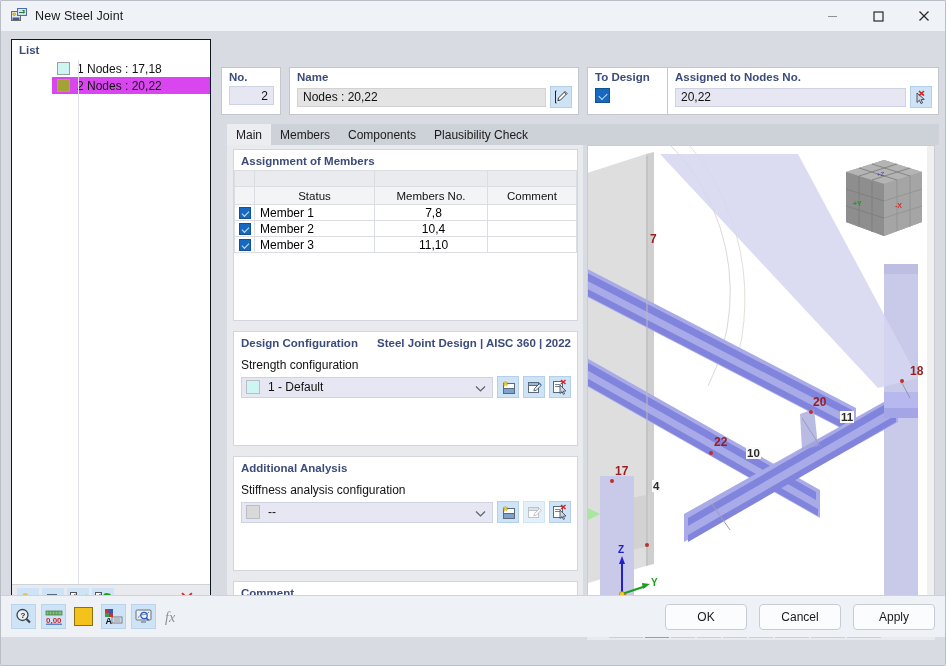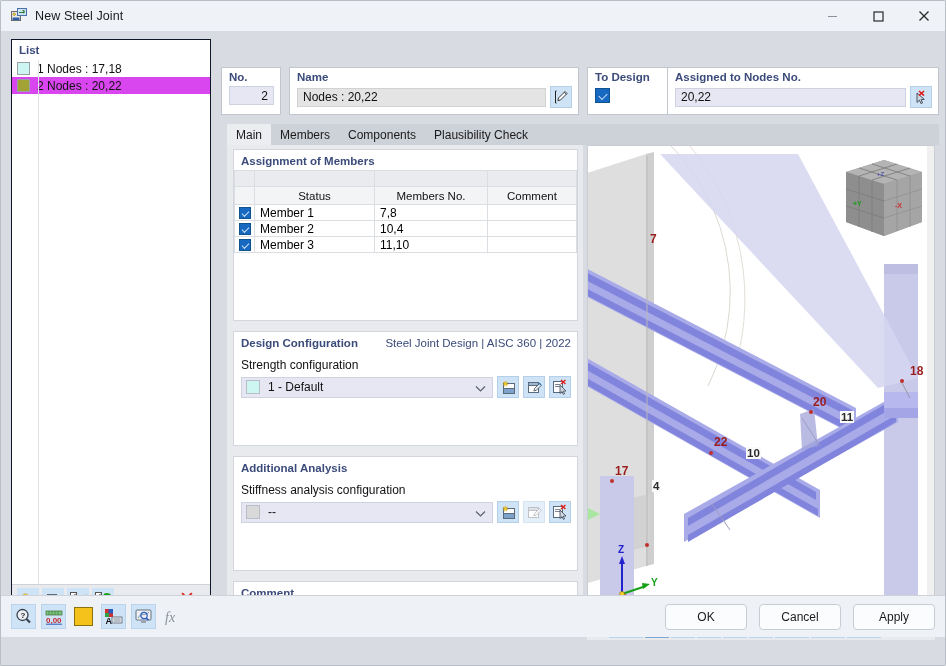--- a/index.html
+++ b/index.html
@@ -46,21 +46,21 @@
   
   .list-panel {
     position:absolute; left:10px; top:8px; width:200px; height:574px;
     background:#ffffff; border:1px solid #0f172a;
     display:flex; flex-direction:column;
   }
   .list-header {
     height:20px; padding:4px 0 0 7px;
     font-weight:bold; color:#3b4b7a; font-size:11.5px;
   }
-  .list-rows { flex:1; position:relative; }
+  .list-rows { flex:1; position:relative;margin-left:40px; }
   .list-row {
     height:17px; display:flex; align-items:center; font-size:12px; color:#111;
   }
   .list-row.selected { background:#d946ef; }
   .swatch { width:13px; height:13px; margin-left:5px; margin-right:7px; border:1px solid #9aa0a8; flex:none; }
   .list-vline { position:absolute; left:26px; top:0; bottom:0; width:1px; background:#dfe2e6; }
   .list-toolbar {
     height:28px; background:#e8eaee; border-top:1px solid #cfd3d9;
     display:flex; align-items:center; gap:3px; padding-left:5px; position:relative;
   }
@@ -127,35 +127,35 @@
   .group {
     background:#fff; border:1px solid #d3d6dc; margin:4px 5px 0 6px;
     position:relative;
   }
   .group-title {
     font-weight:bold; color:#3b4b7a; font-size:11.5px;
     padding:5px 0 3px 7px;
   }
   .group-title-right {
     position:absolute; right:6px; top:5px;
-    font-weight:normal; color:#3b4b7a; font-size:11.5px;
+    font-weight:bold; color:#3b4b7a; font-size:11.5px;
   }
 
   
   table.members { width:100%; border-collapse:collapse; font-size:12px; }
   table.members td, table.members th { border:1px solid #dadde1; padding:0; }
   .hdr-spacer td { height:7px; background:#e9ebee; border-color:#e3e5e8; }
   table.members th {
     background:#f3f4f6; font-weight:normal; height:18px; color:#111;
     text-align:center; font-size:11.5px;
   }
   table.members td { height:16px; }
   .c-chk { width:20px; text-align:center; }
   .c-stat { width:120px; padding-left:5px !important; }
-  .c-mem  { width:113px; padding-left:5px !important; }
+  .c-mem  { width:113px; padding-left:5px !important;text-align:center; }
   .chk-sm {
     width:12px; height:12px; background:#1668c1; border:1px solid #0f538f;
     display:inline-block; position:relative; vertical-align:middle;
   }
   .chk-sm::after {
     content:""; position:absolute; left:2px; top:3px; width:6px; height:3px;
     border-left:1.4px solid #cfe0f3; border-bottom:1.4px solid #cfe0f3;
     transform:rotate(-45deg);
   }
   .tbl-filler { height:60px; background:#fff; }

